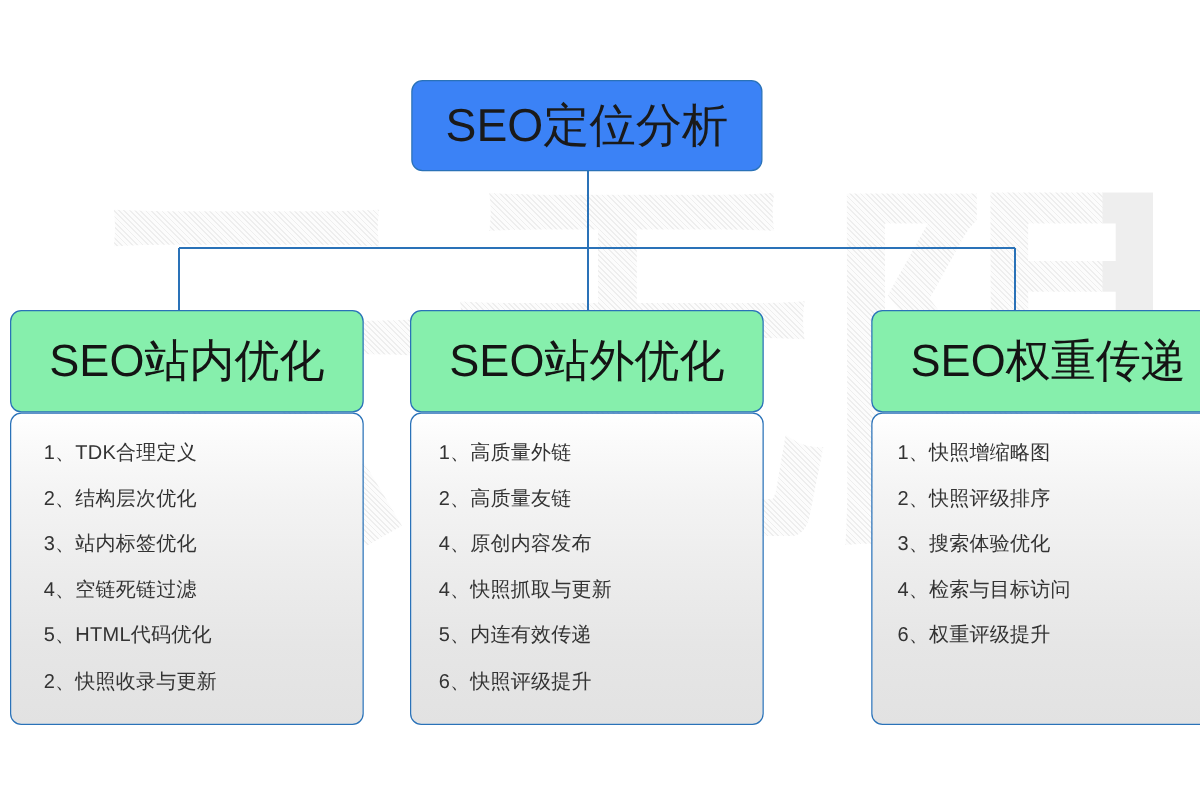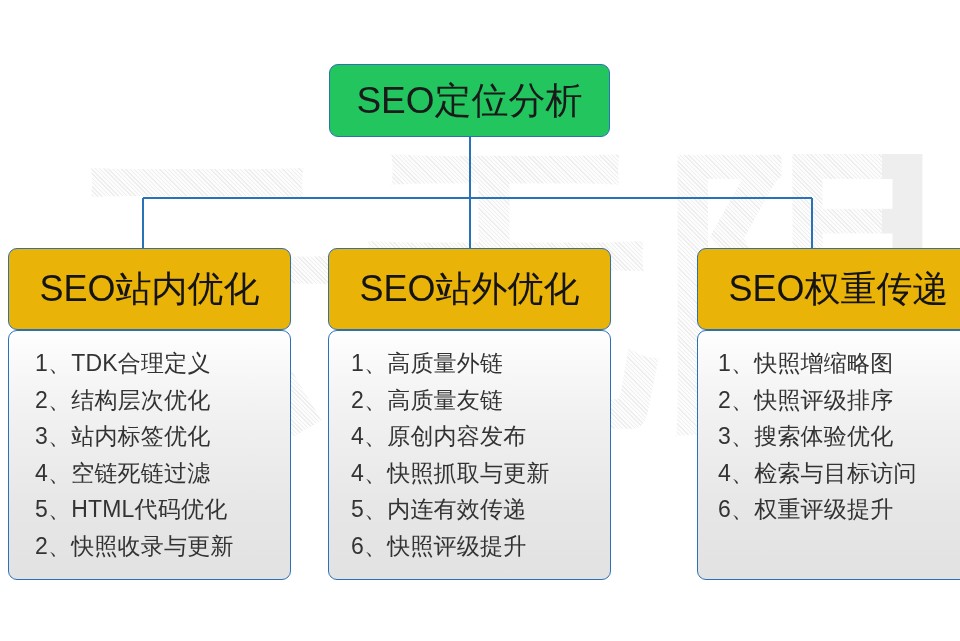--- a/index.html
+++ b/index.html
@@ -66,21 +66,21 @@
 
   
   .node-top {
     position: absolute;
     left: 329px;
     top: 64px;
     width: 281px;
     height: 73px;
     border: 1.6px solid #2a72b8;
     border-radius: 9px;
-    background: #22c55e;
+    background: #3b82f6;
     box-sizing: border-box;
     display: flex;
     align-items: center;
     justify-content: center;
     z-index: 3;
   }
   .node-top .node-top-label {
     font-size: 37px;
     color: #1a1a1a;
     letter-spacing: 0px;
@@ -95,21 +95,21 @@
     z-index: 3;
   }
   .col-1 { left: 8px;   }
   .col-2 { left: 328px; }
   .col-3 { left: 669px; padding-left: 28px; }
 
   .col-header {
     height: 82px;
     border: 1.6px solid #2a72b8;
     border-radius: 9px;
-    background: #eab308;
+    background: #86efac;
     box-sizing: border-box;
     display: flex;
     align-items: center;
     justify-content: center;
     position: relative;
     z-index: 2;
   }
   .col-header-label {
     font-size: 36px;
     color: #141414;
@@ -136,21 +136,21 @@
     display: flex;
     flex-direction: column;
     justify-content: flex-start;
   }
   .bullet-list {
     list-style: none;
     margin: 0;
     padding: 0 0 0 26px;
   }
   .bullet-item {
-    font-size: 23px;
+    font-size: 16px;
     color: #333333;
     line-height: 36.5px;
     white-space: nowrap;
     letter-spacing: 0.2px;
   }
   .col-2 .bullet-list { padding-left: 22px; }
   .col-3 .bullet-list { padding-left: 20px; }
 </style>
 </head>
 <body>

